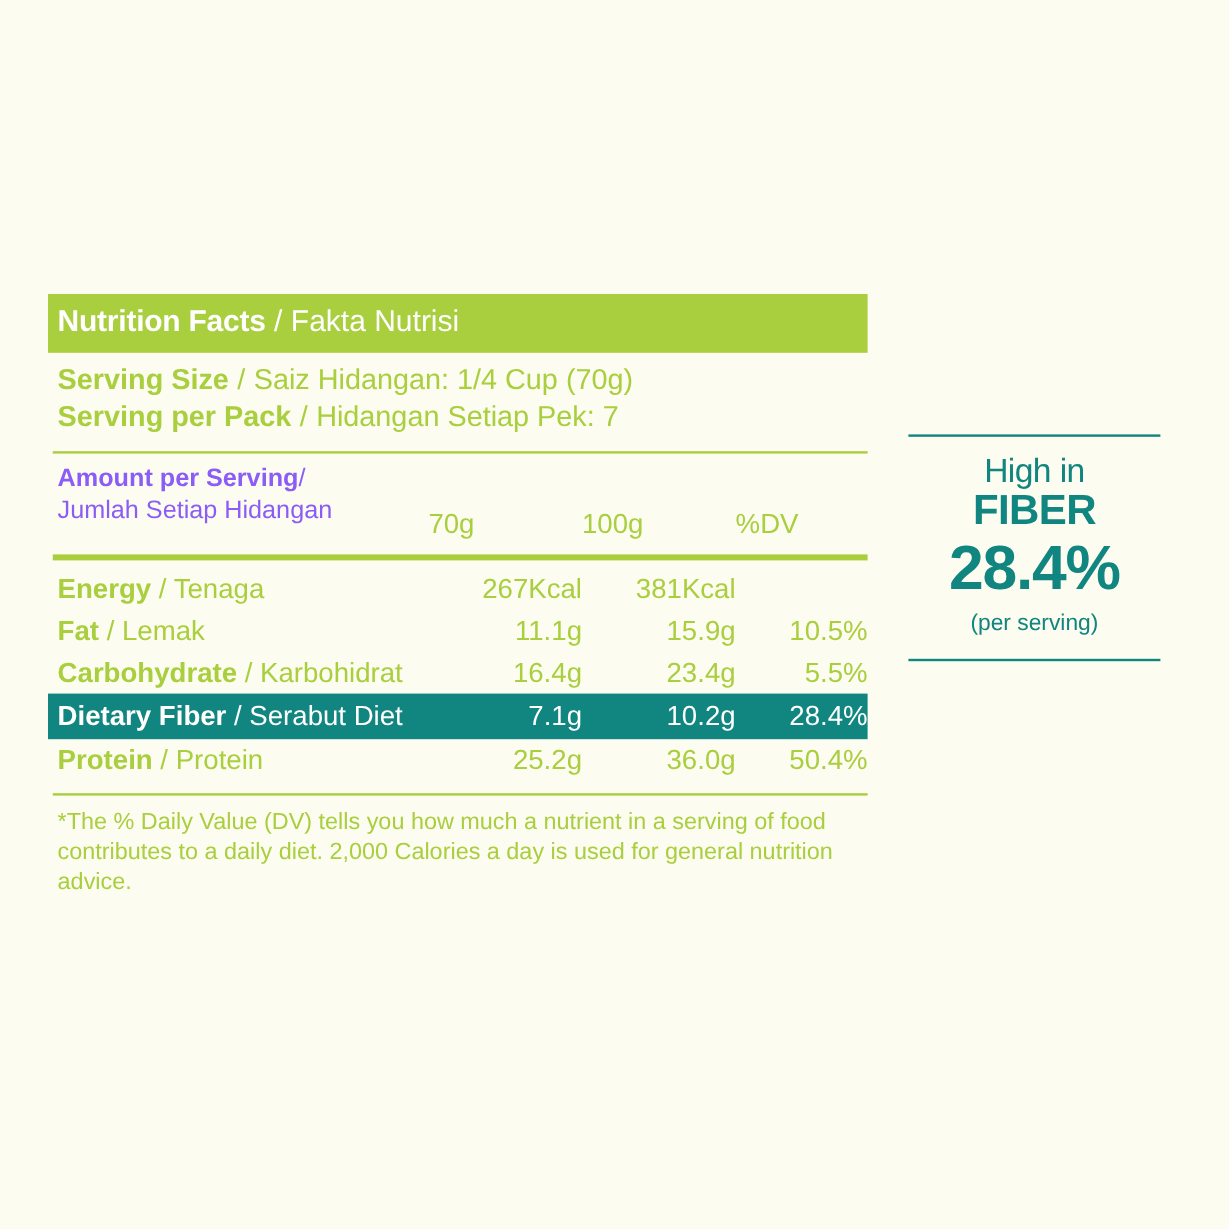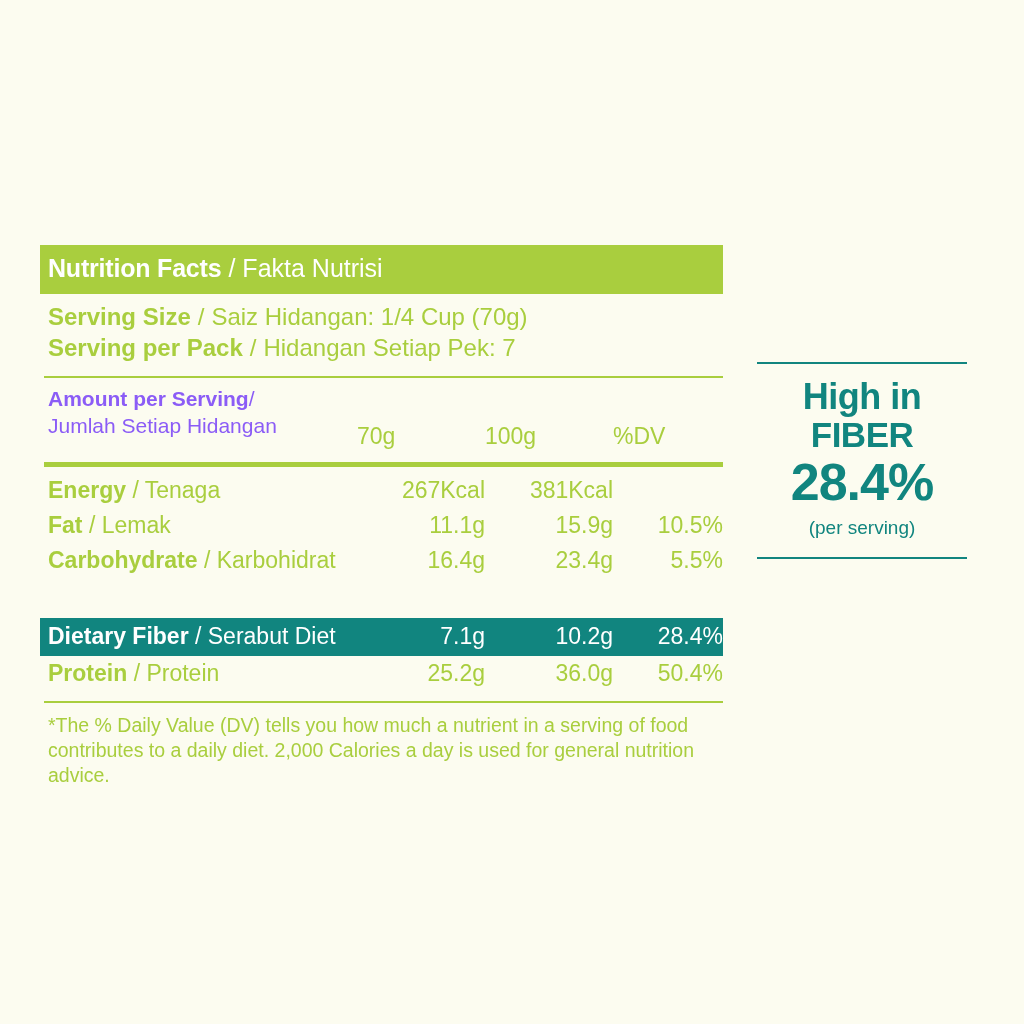--- a/index.html
+++ b/index.html
@@ -129,21 +129,20 @@
   .nrow .val {
     font-size: 23px;
     color: #a9ce3e;
     text-align: right;
     display: inline-block;
   }
   .nrow.highlight {
     background: #11857f;
     padding-top: 5px;
     padding-bottom: 6px;
-    margin-top: 40px;
   }
   .nrow.highlight .name,
   .nrow.highlight .val { color: #ffffff; }
 
   
   .footnote {
     color: #a9ce3e;
     font-size: 19.5px;
     line-height: 1.28;
     padding: 10px 0 0 8px;
@@ -160,22 +159,22 @@
   }
   .badge .topline,
   .badge .botline {
     height: 2px;
     background: #11857f;
     width: 100%;
   }
   .badge .inner { padding: 14px 0 10px; }
   .badge .l1 {
     color: #11857f;
-    font-weight: bold;
-    font-size: 36px;
+    font-weight: normal;
+    font-size: 28px;
     line-height: 1.05;
     letter-spacing: -0.5px;
   }
   .badge .l2 {
     color: #11857f;
     font-weight: bold;
     font-size: 35px;
     line-height: 1.1;
     letter-spacing: -0.5px;
   }

